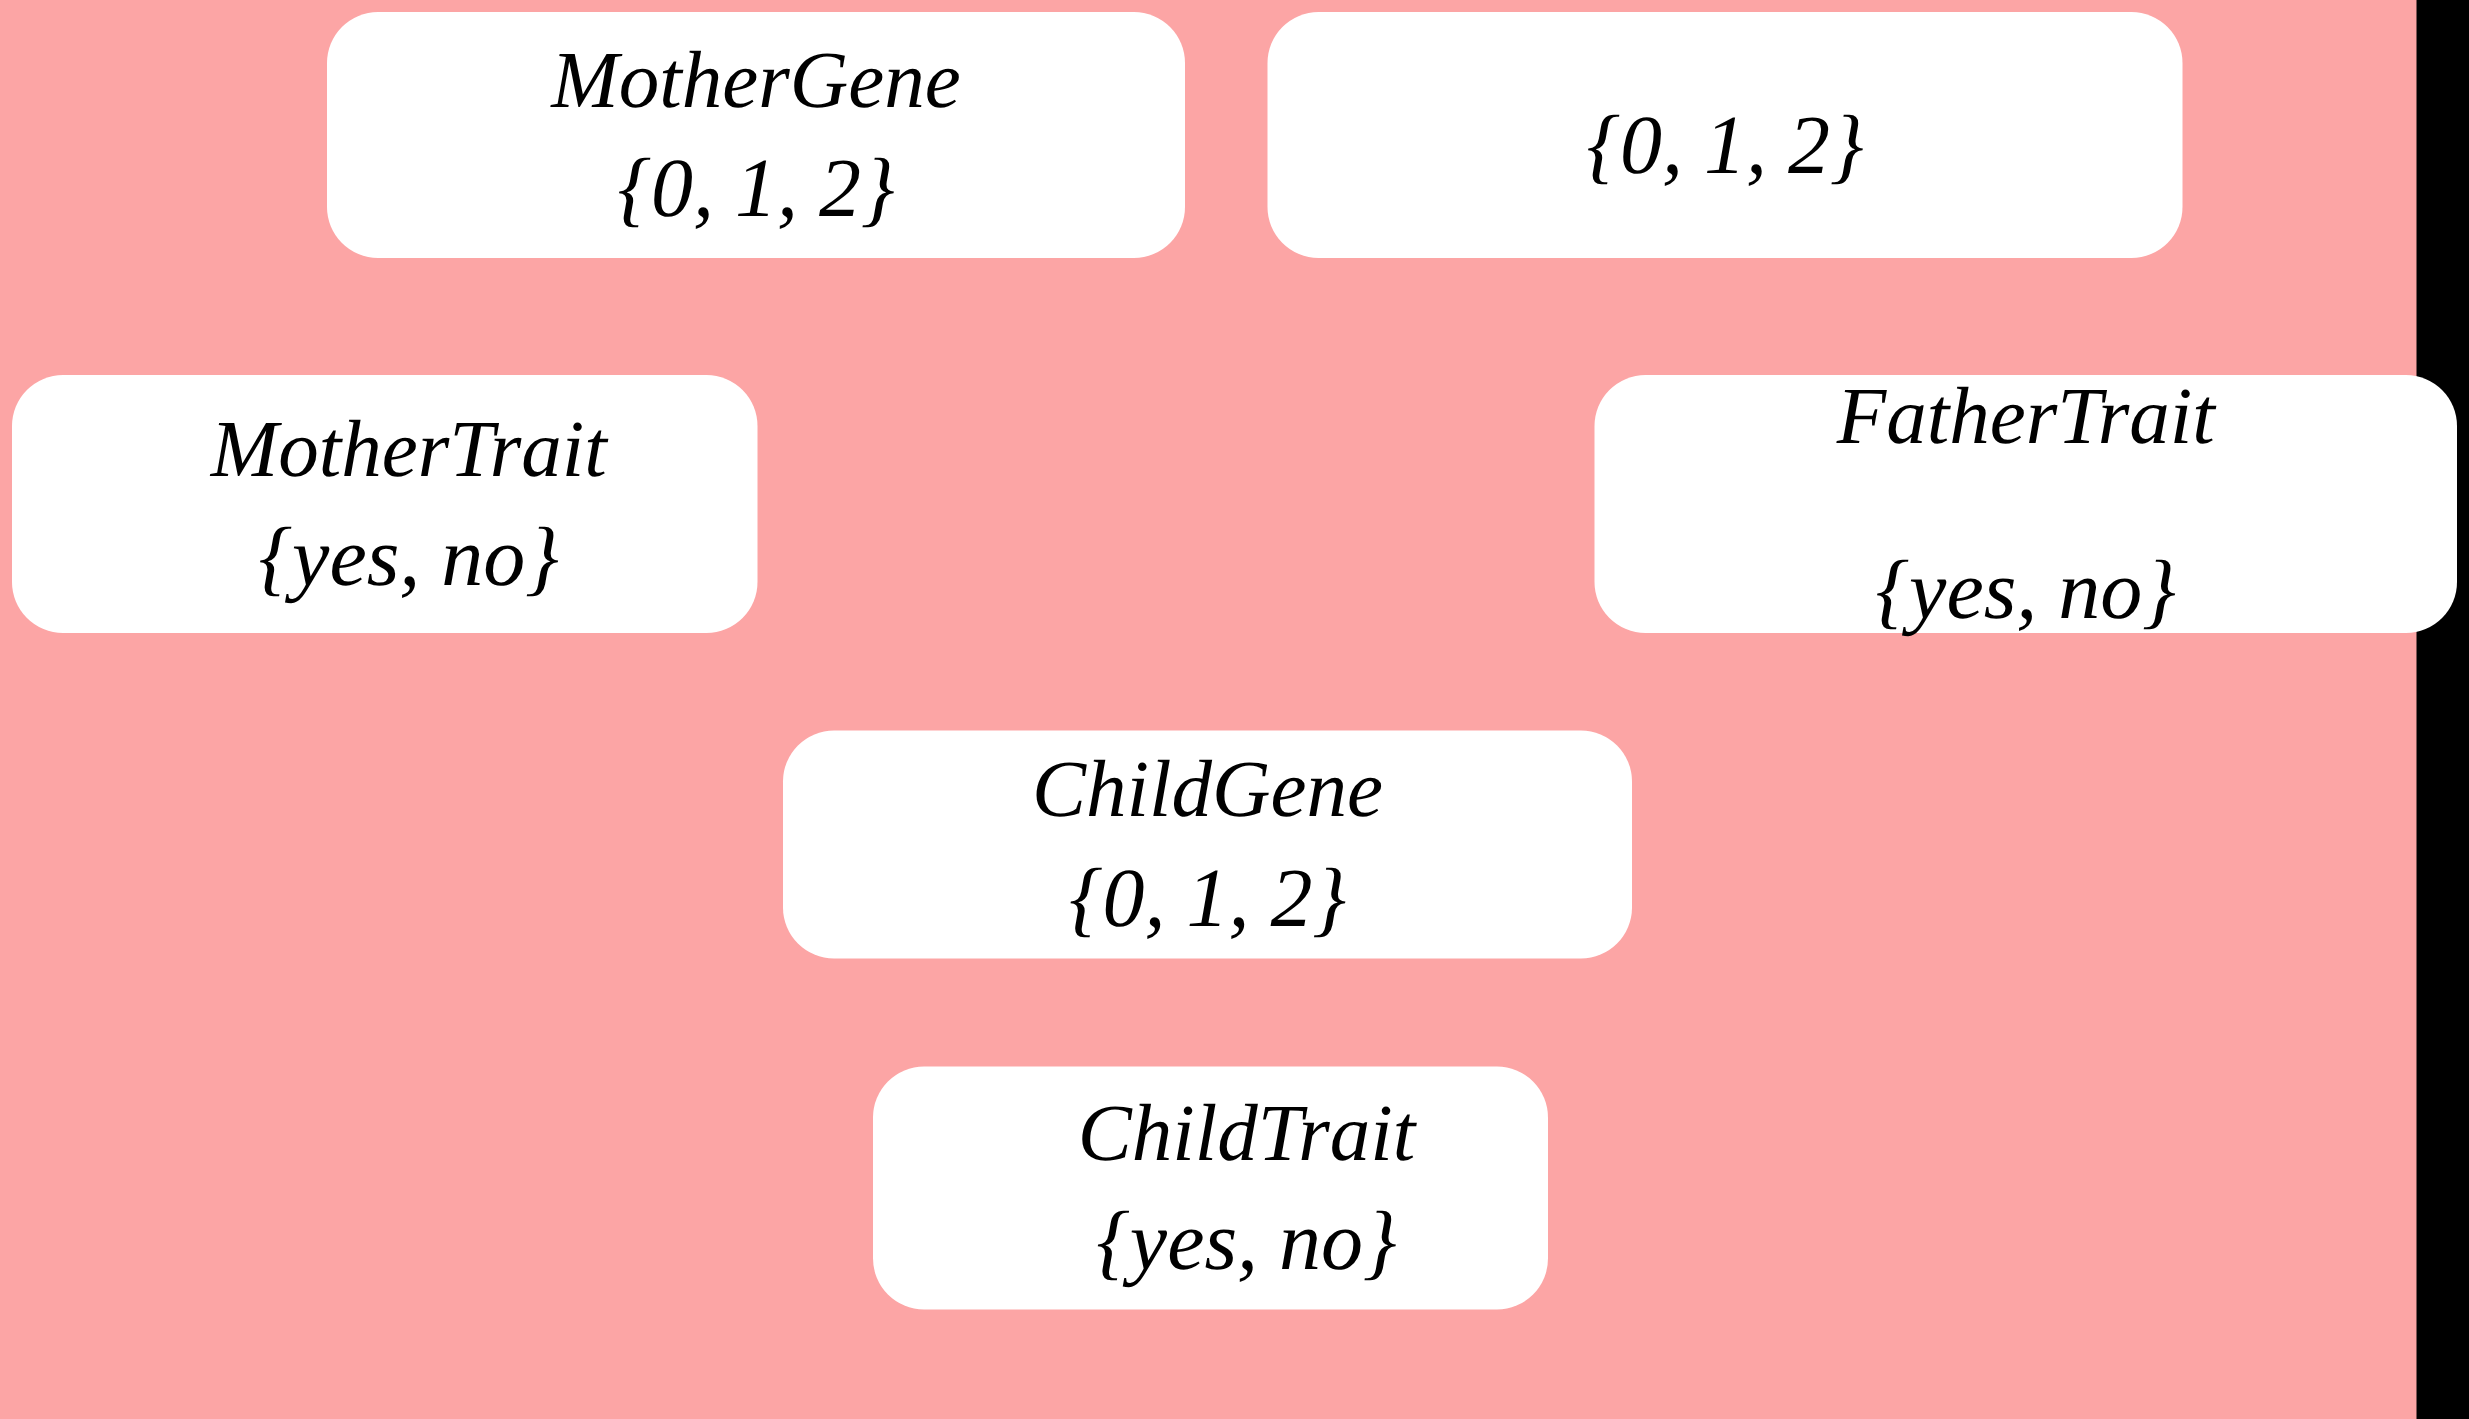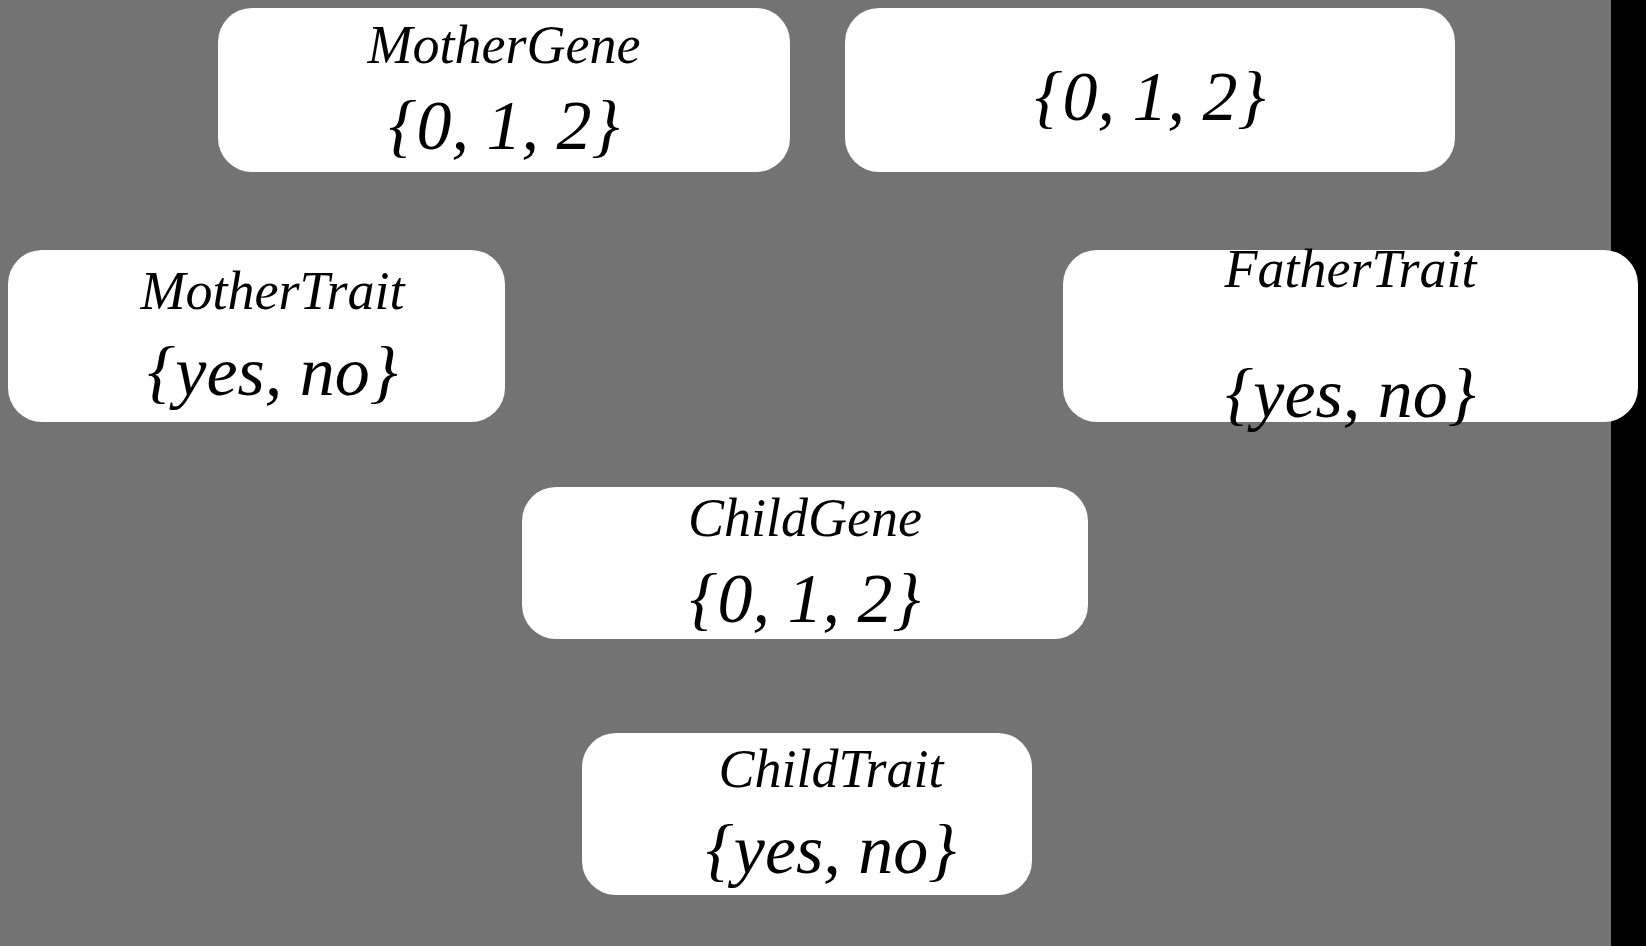--- a/index.html
+++ b/index.html
@@ -14,21 +14,21 @@
     position: relative;
     overflow: hidden;
     font-family: "Liberation Serif", "DejaVu Serif", serif;
   }
   #diagram-canvas {
     position: absolute;
     left: 0;
     top: 0;
     width: 1611px;
     height: 946px;
-    background: #737373;
+    background: #fca5a5;
   }
   .node {
     position: absolute;
     background: #ffffff;
     border-radius: 34px;
     display: flex;
     flex-direction: column;
     align-items: center;
     justify-content: center;
     box-sizing: border-box;
@@ -40,31 +40,31 @@
     font-weight: normal;
     line-height: 1.08;
     white-space: nowrap;
     text-align: center;
     color: #000000;
   }
   .node-label {
     font-size: 54px;
   }
   .node-domain {
-    font-size: 70px;
+    font-size: 56px;
     margin-top: 14px;
   }
 
   
   #node-mother-gene  { left: 218px;  top: 8px;   width: 572px; height: 164px; }
   #node-father-gene  { left: 845px;  top: 8px;   width: 610px; height: 164px; }
   #node-mother-trait { left: 8px;    top: 250px; width: 497px; height: 172px; padding-left: 32px; }
   #node-father-trait { left: 1063px; top: 250px; width: 575px; height: 172px; gap: 44px; }
   #node-child-gene   { left: 522px;  top: 487px; width: 566px; height: 152px; }
-  #node-child-trait  { left: 582px;  top: 733px; width: 450px; height: 162px; padding-left: 48px; }
+  #node-child-trait  { left: 582px;  top: 711px; width: 450px; height: 162px; padding-left: 48px; }
 </style>
 </head>
 <body>
 
 <div id="diagram-canvas">
 
   <div class="node" id="node-mother-gene">
     <div class="node-label">MotherGene</div>
     <div class="node-domain">{0, 1, 2}</div>
   </div>

